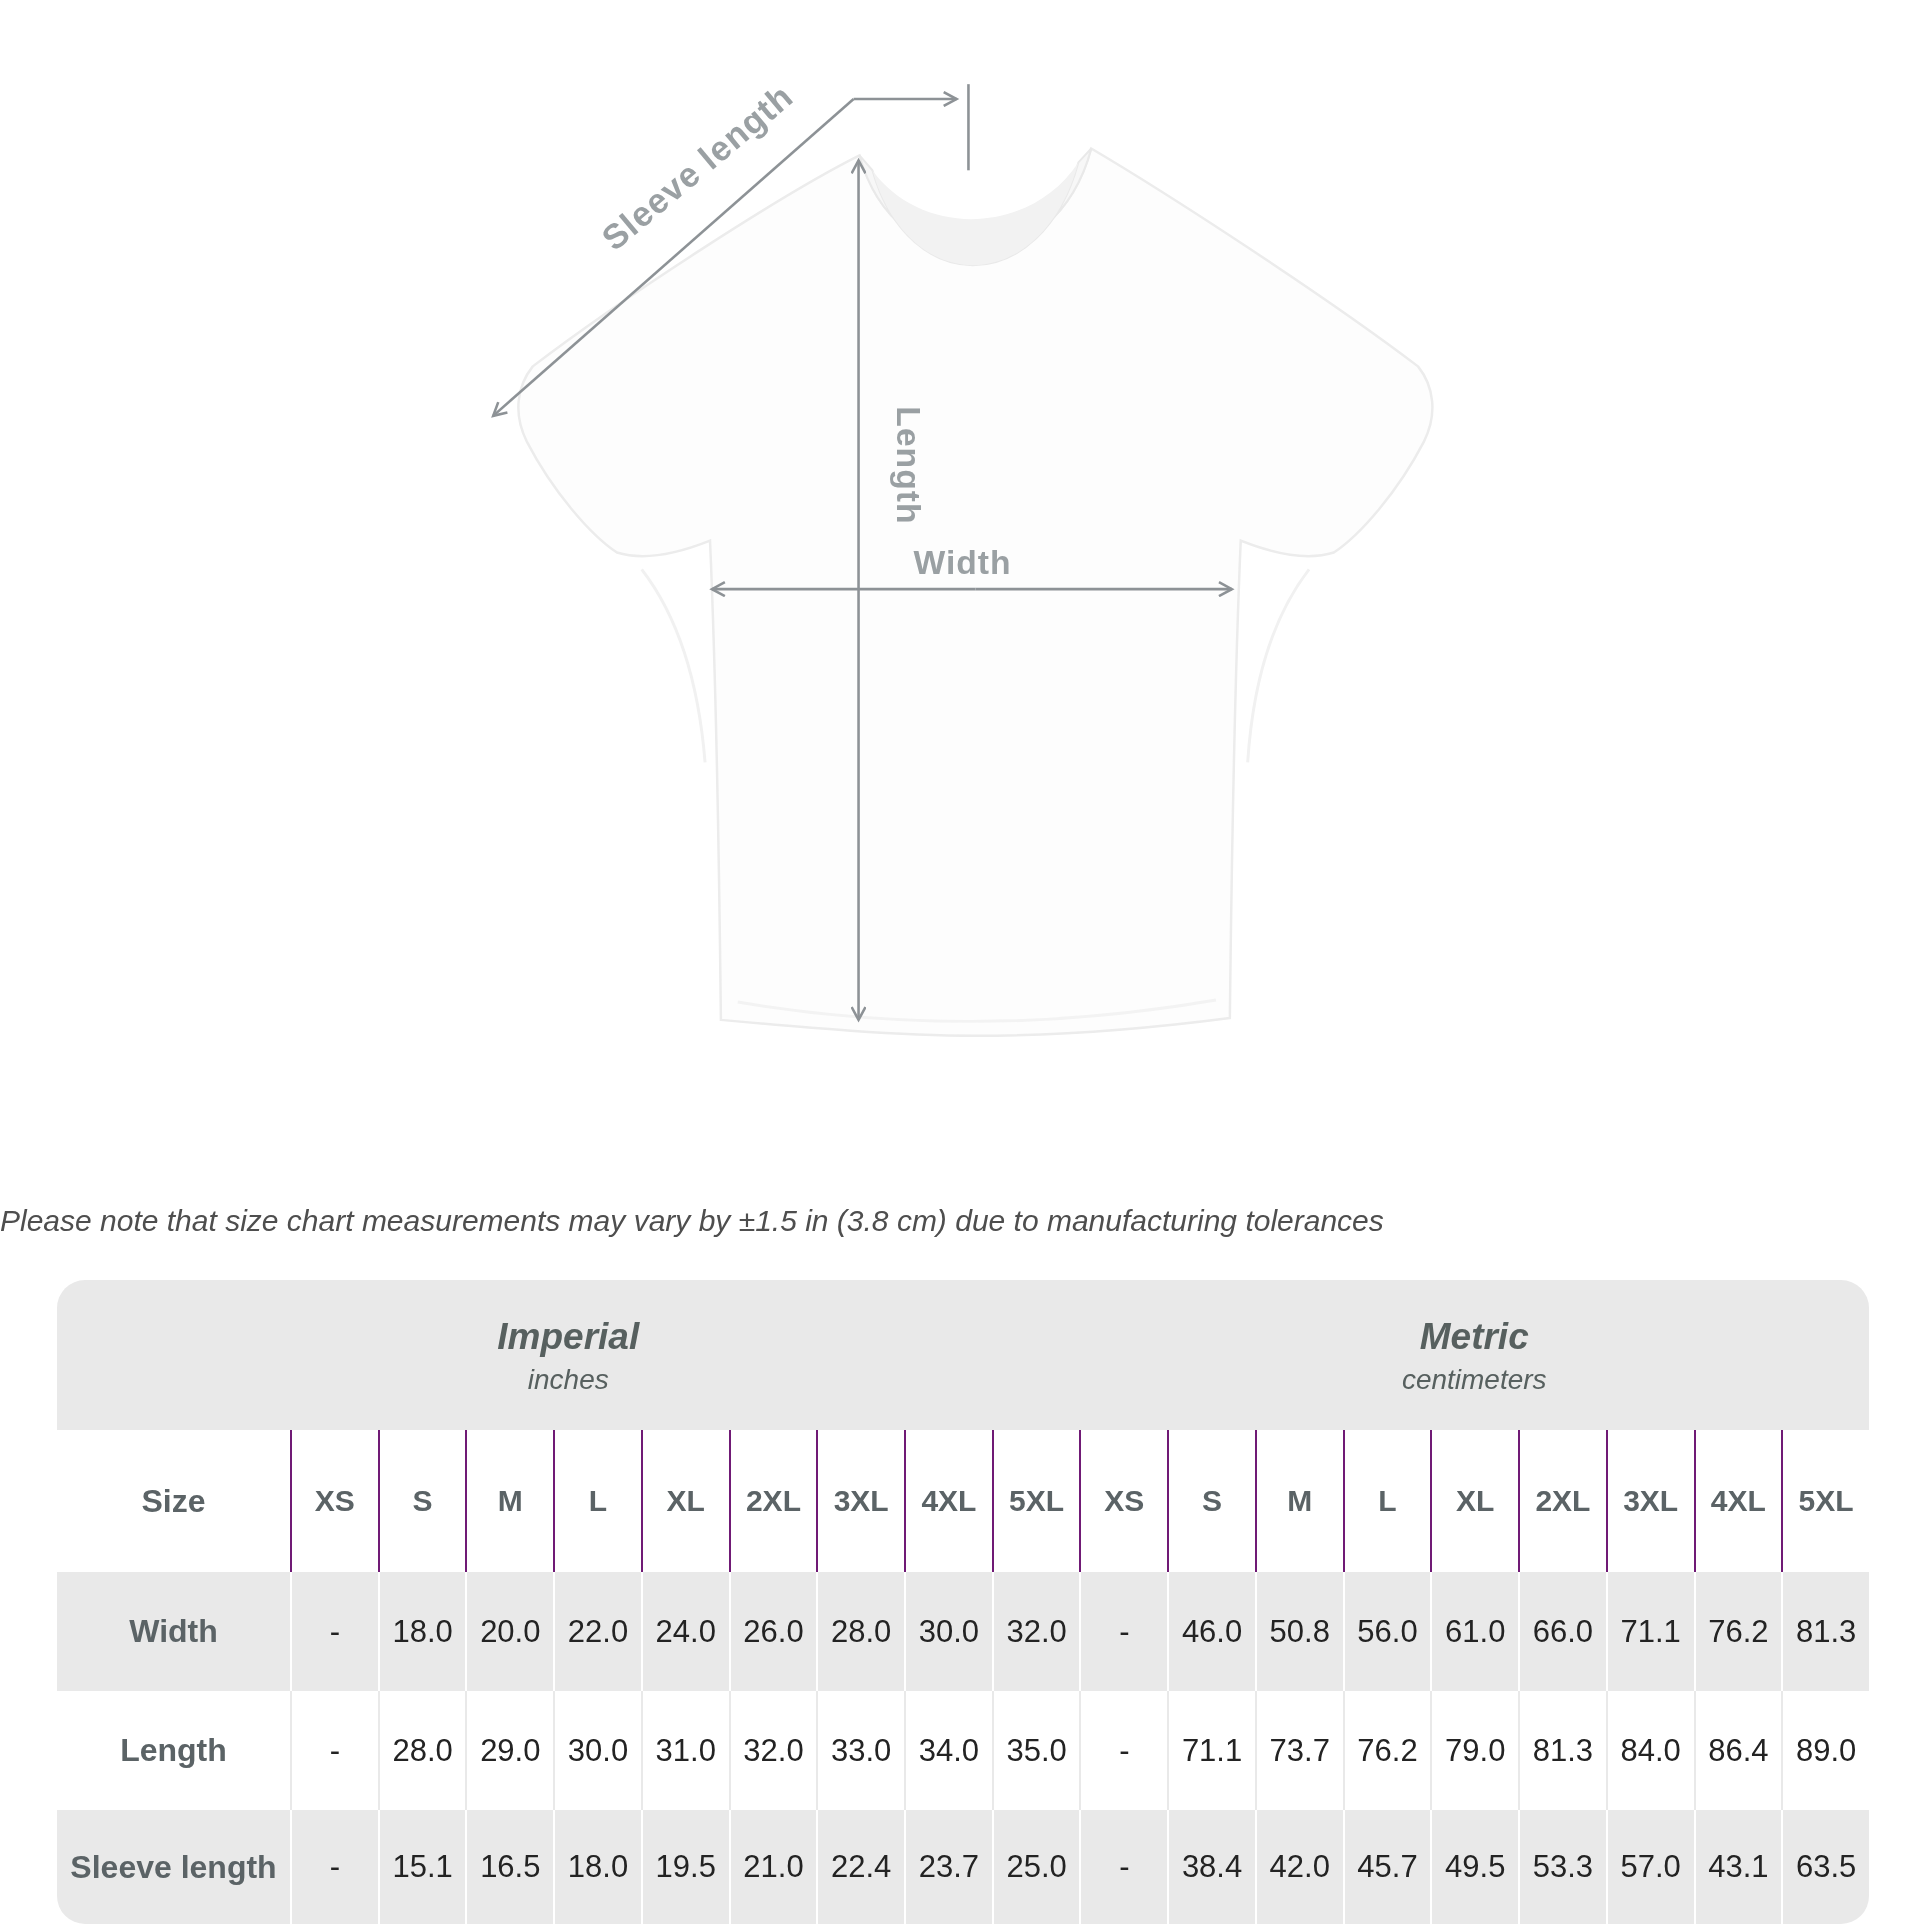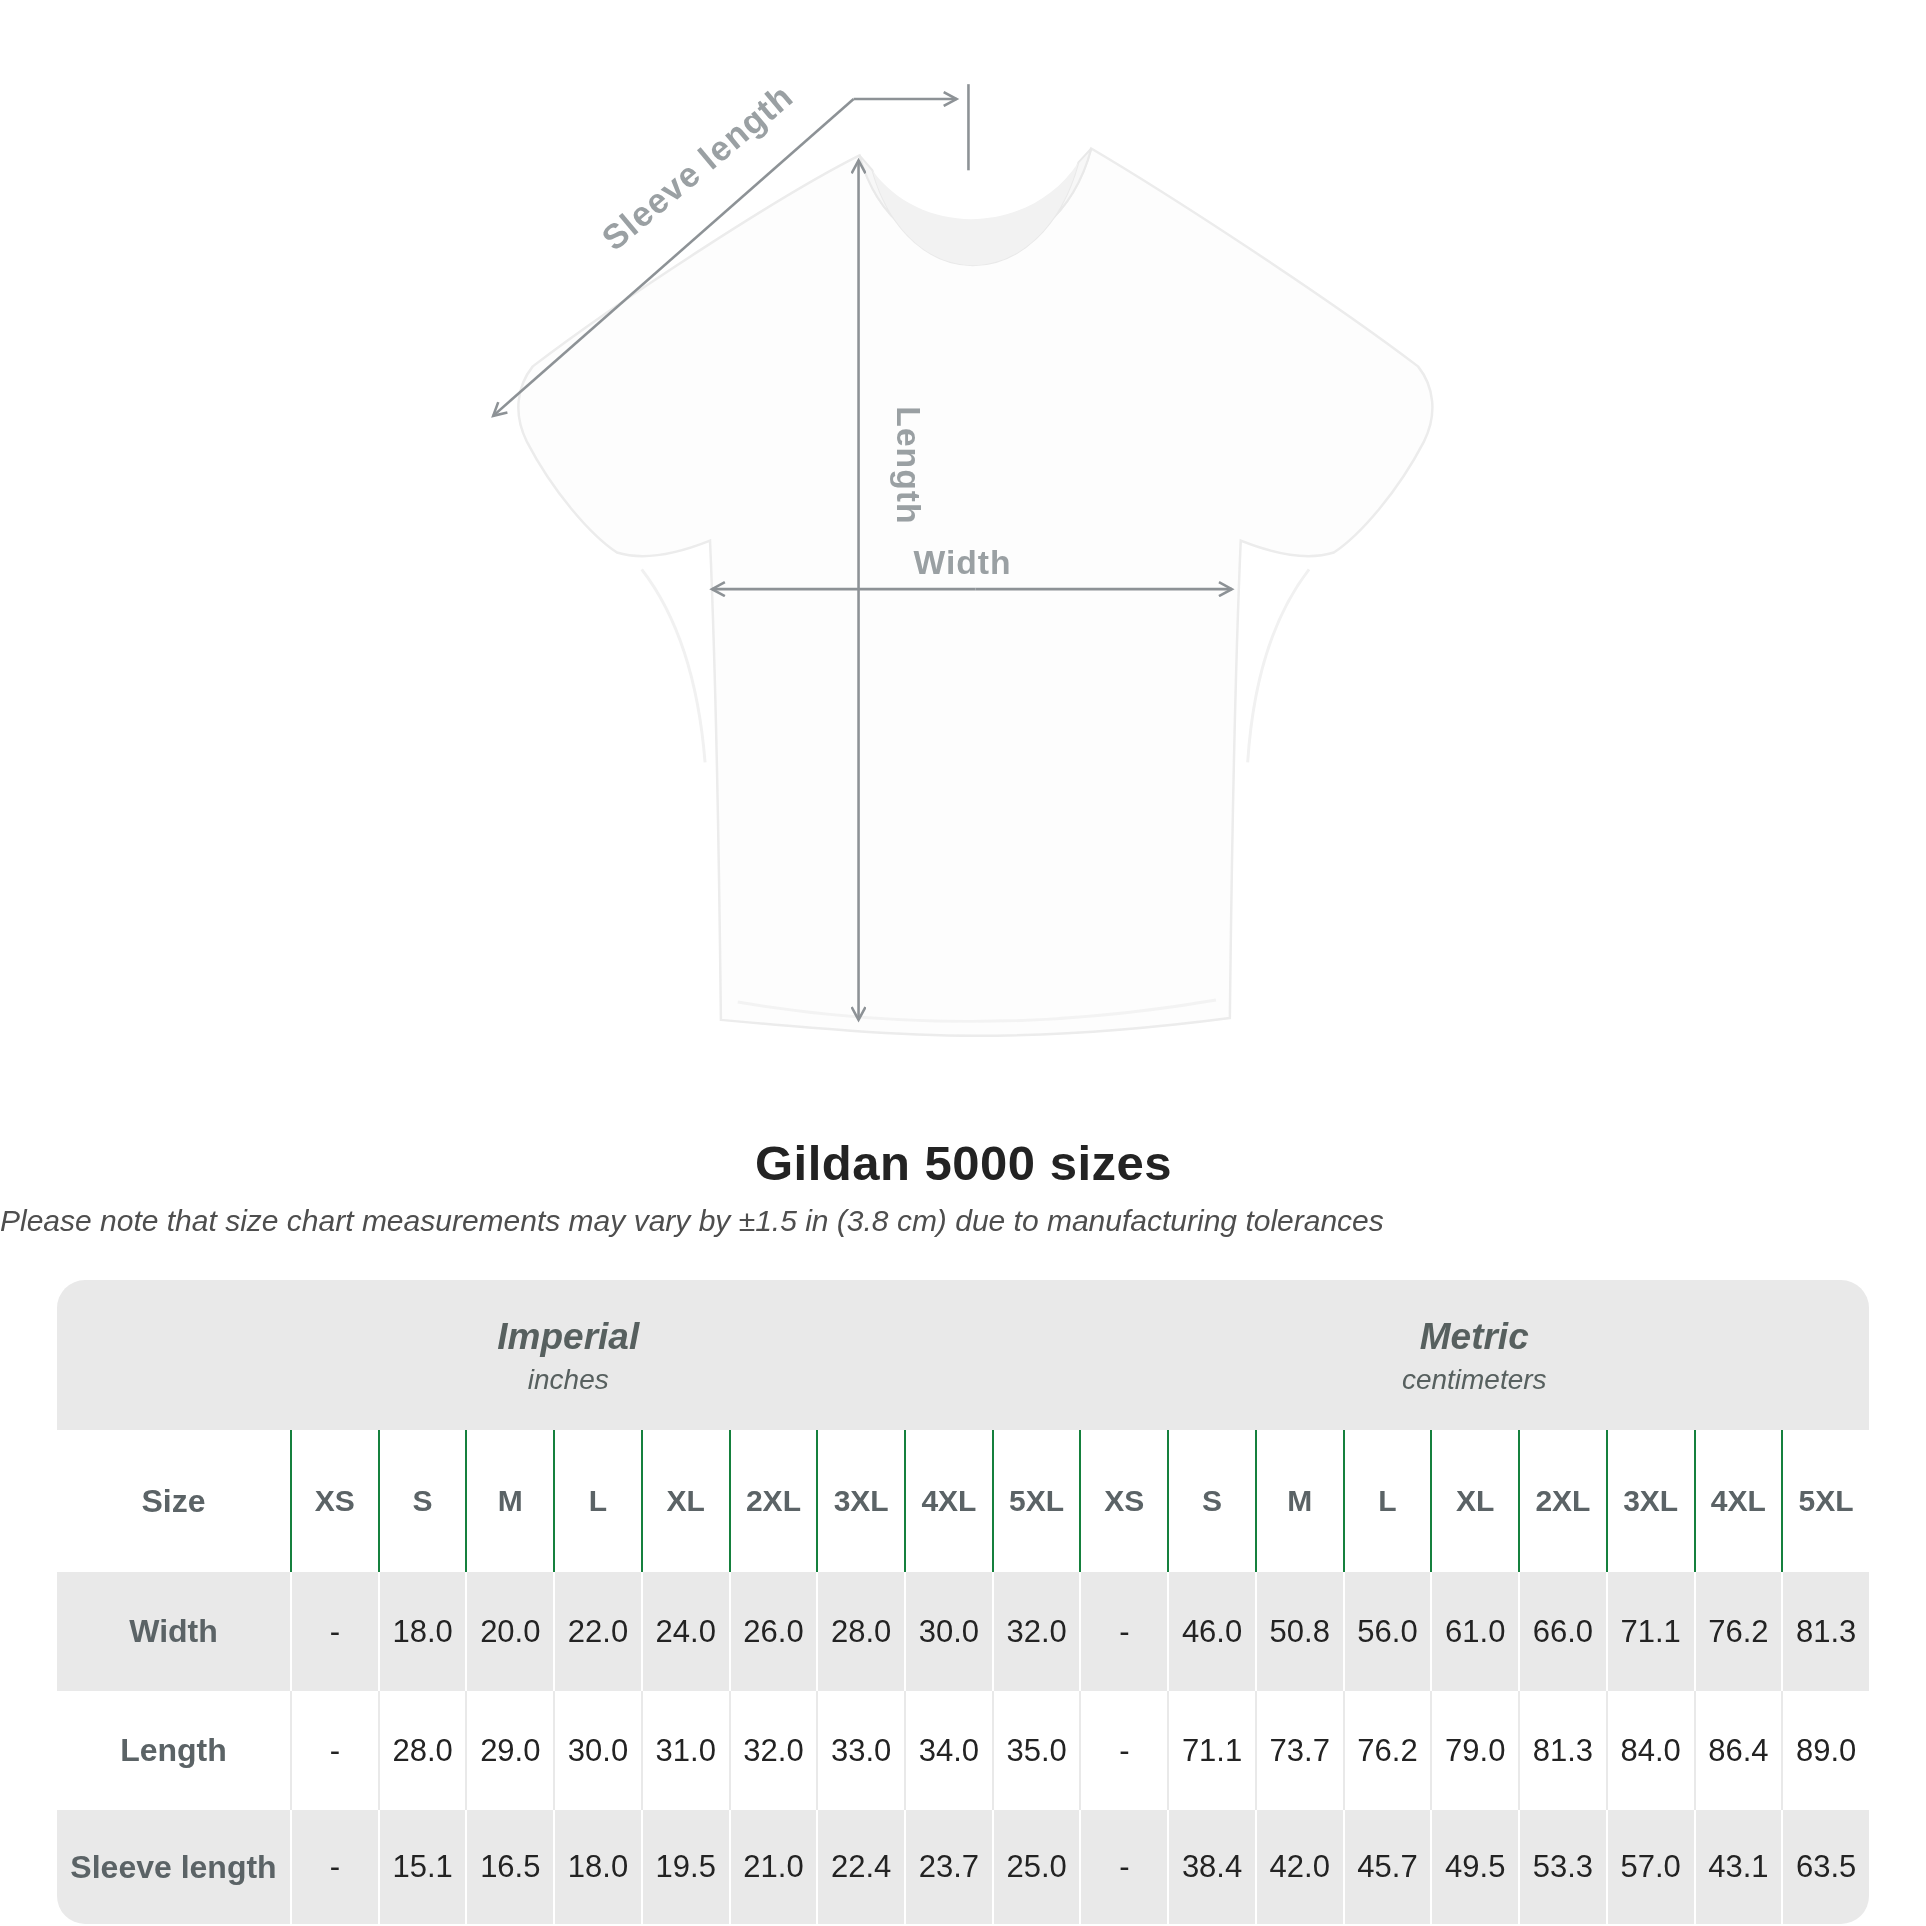--- a/index.html
+++ b/index.html
@@ -24,21 +24,21 @@
     border-collapse:separate;border-spacing:0;table-layout:fixed;
   }
   td{padding:0;vertical-align:middle;}
   tr.band-row td{height:150px;background:#e9e9e9;text-align:center;}
   tr.band-row td:first-child{border-top-left-radius:28px;}
   tr.band-row td:last-child{border-top-right-radius:28px;}
   .unit-label{font-size:37px;font-weight:bold;font-style:italic;color:#57605f;line-height:1.35;}
   .unit-sub{font-size:28px;font-style:italic;color:#57605f;line-height:1.3;}
   tr.size-row td{height:142px;background:#ffffff;text-align:center;
     font-size:30px;font-weight:bold;color:#5b6366;}
-  tr.size-row td.data{border-left:2px solid #15803d;}
+  tr.size-row td.data{border-left:2px solid #701a75;}
   tr.data-row td{height:119px;text-align:center;font-size:31px;color:#232323;}
   tr.data-row td.row-label,tr.size-row td:first-child{
     font-size:32px;font-weight:bold;color:#5b6366;}
   tr.row-white td{background:#ffffff;}
   tr.row-white td.data{border-left:2px solid #e9e9e9;}
   tr.row-gray td{background:#e9e9e9;}
   tr.row-gray td.data{border-left:2px solid #ffffff;}
   tr.last-row td{height:114px;}
   tr.last-row td:first-child{border-bottom-left-radius:28px;}
   tr.last-row td:last-child{border-bottom-right-radius:28px;margin-top:32px;}
@@ -92,21 +92,20 @@
 
       <line x1="985" y1="595" x2="719" y2="595" marker-end="url(#ah)"></line>
       <line x1="985" y1="595" x2="1244" y2="595" marker-end="url(#ah)"></line>
     </g>
 
     <text x="712" y="178" transform="rotate(-40 712 178)" text-anchor="middle" font-size="35" font-weight="bold" fill="#9aa0a3" letter-spacing="1">Sleeve length</text>
     <text x="906" y="470" transform="rotate(90 906 470)" text-anchor="middle" font-size="34" font-weight="bold" fill="#9aa0a3" letter-spacing="1">Length</text>
     <text x="972" y="580" text-anchor="middle" font-size="34" font-weight="bold" fill="#9aa0a3" letter-spacing="1">Width</text>
   </svg>
 
-  <div class="page-title">Gildan 5000 sizes</div>
   <div class="page-subtitle">Please note that size chart measurements may vary by ±1.5 in (3.8 cm) due to manufacturing tolerances</div>
 
   <table class="size-table">
     <colgroup id="table-cols">
         <col style="width: 233px;">
         <col>
         <col>
         <col>
         <col>
         <col>

